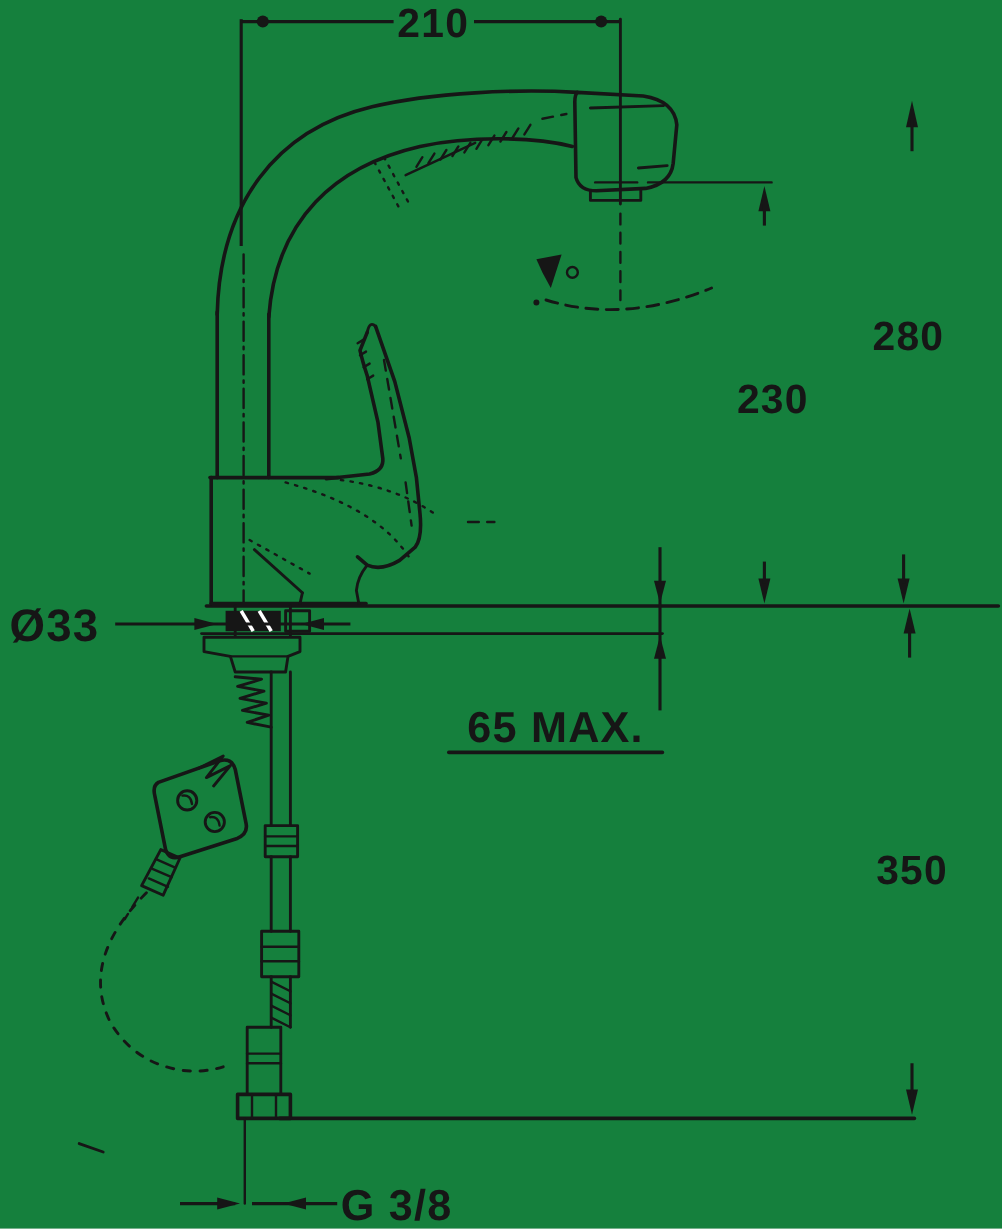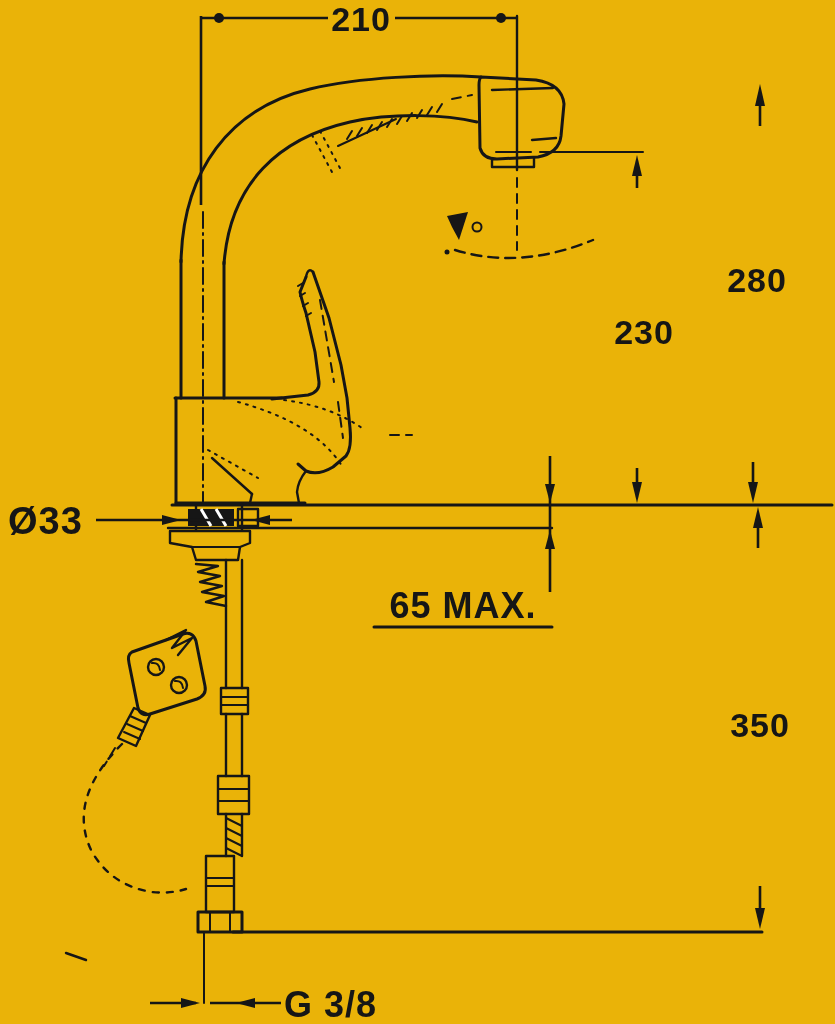--- a/index.html
+++ b/index.html
@@ -1,17 +1,17 @@
 <!DOCTYPE html>
 <html><head>
 <meta charset="utf-8">
 <style>
   html,body{margin:0;padding:0;background:#e9e9e9;}
   .page{
-    width:835px;height:1024px;background:#eab308;position:relative;
+    width:835px;height:1024px;background:#15803d;position:relative;
     margin:0 auto;outline:1px solid #dcdcdc;overflow:hidden;
     font-family:"Liberation Sans",sans-serif;
   }
   svg{display:block;}
   .ln{stroke:#161616;fill:none;stroke-width:3;stroke-linecap:round;stroke-linejoin:round;}
   .ln2{stroke:#161616;fill:none;stroke-width:2.4;stroke-linecap:round;stroke-linejoin:round;}
   .thin{stroke:#161616;fill:none;stroke-width:2;stroke-linecap:round;}
   .dim{stroke:#161616;fill:none;stroke-width:2.6;stroke-linecap:butt;}
   .fillb{fill:#161616;stroke:none;}
   .dashed{stroke-dasharray:10 7;}

